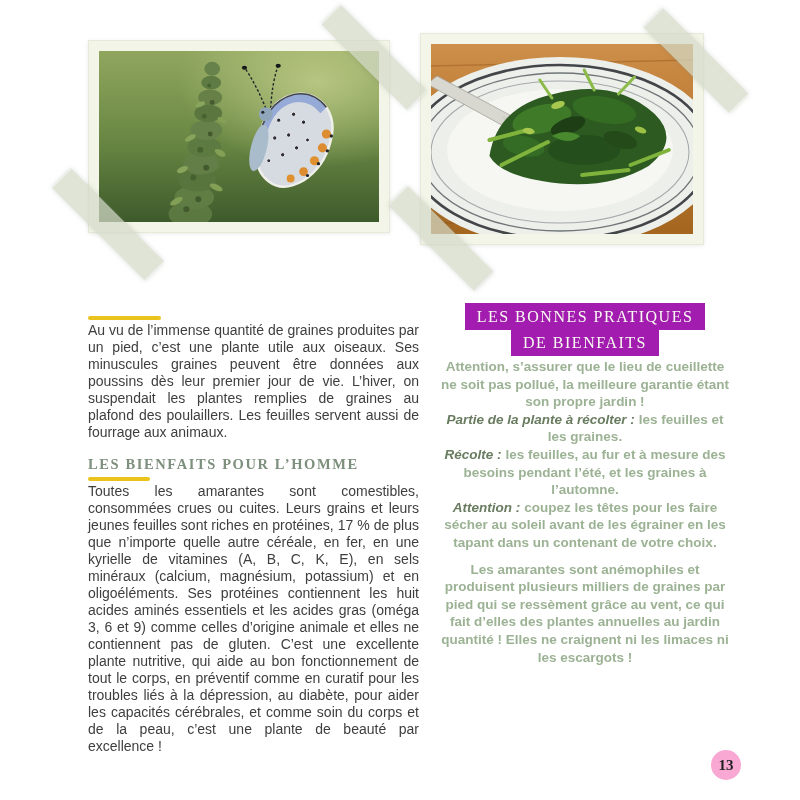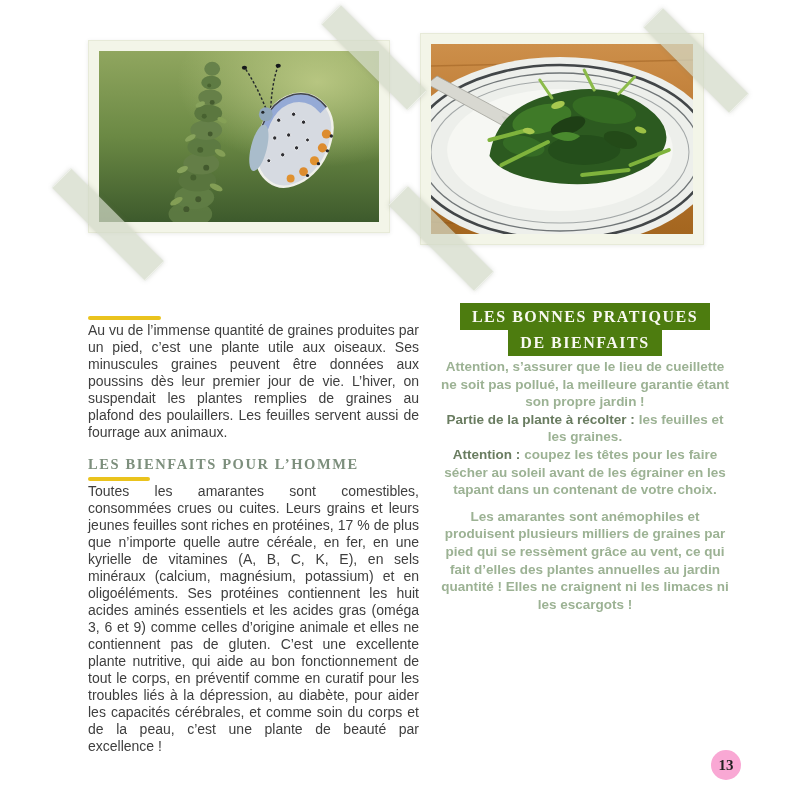--- a/index.html
+++ b/index.html
@@ -51,29 +51,29 @@
   .p-homme { top:483px; }
 
   
   .col-right {
     position:absolute; left:437px; top:303px; width:296px;
     text-align:center; font-weight:bold; color:#9cb294;
     font-size:13.5px; line-height:17.6px;
   }
   .badge-stack { line-height:0; }
   .badge {
-    display:inline-block; background:#4d7c0f; color:#f8f9f1;
-    font-family:"Liberation Serif", serif; font-weight:bold;
+    display:inline-block; background:#a21caf; color:#f8f9f1;
+    font-family:"Liberation Serif", serif; font-weight:normal;
     font-size:16px; letter-spacing:1.5px; line-height:1;
     padding:6px 12px 5px; white-space:nowrap;
   }
   .badge-line2 { margin-top:-1px; }
   .col-right p.intro { margin-top:2px; }
   .col-right p.item { margin:0; }
-  .col-right .label { color:#697c60; margin-right:4px; }
+  .col-right .label { color:#697c60; margin-right:4px;font-style:italic; }
   .badge-know-wrap { margin-top:29px; line-height:0; }
   .col-right p.know { margin-top:9px; }
 
   
   .page-num {
     position:absolute; left:711px; top:750px; width:30px; height:30px;
     background:#f9a8d4; border-radius:50%;
     display:flex; align-items:center; justify-content:center;
     font-family:"Liberation Serif", serif; font-weight:bold;
     font-size:15px; color:#1f1f1f;
@@ -239,20 +239,21 @@
   <div class="underline u-homme"></div>
   <p class="body-text p-homme">Toutes les amarantes sont comestibles, consommées crues ou cuites. Leurs grains et leurs jeunes feuilles sont riches en protéines, 17 % de plus que n’importe quelle autre céréale, en fer, en une kyrielle de vitamines (A, B, C, K, E), en sels minéraux (calcium, magnésium, potassium) et en oligoéléments. Ses protéines contiennent les huit acides aminés essentiels et les acides gras (oméga 3, 6 et 9) comme celles d’origine animale et elles ne contiennent pas de gluten. C’est une excellente plante nutritive, qui aide au bon fonctionnement de tout le corps, en préventif comme en curatif pour les troubles liés à la dépression, au diabète, pour aider les capacités cérébrales, et comme soin du corps et de la peau, c’est une plante de beauté par excellence !</p>
 
   <div class="col-right">
     <div class="badge-stack">
       <span class="badge">LES BONNES PRATIQUES</span><br>
       <span class="badge badge-line2">DE BIENFAITS</span>
     </div>
     <p class="intro">Attention, s’assurer que le lieu de cueillette ne soit pas pollué, la meilleure garantie étant son propre jardin !</p>
     <p class="item"><span class="label">Partie de la plante à récolter :</span><span>les feuilles et les graines.</span></p>
+    <p class="item"><span class="label">Récolte :</span><span>les feuilles, au fur et à mesure des besoins pendant l’été, et les graines à l’automne.</span></p>
     <p class="item"><span class="label">Attention :</span><span>coupez les têtes pour les faire sécher au soleil avant de les égrainer en les tapant dans un contenant de votre choix.</span></p>
 
     <p class="know">Les amarantes sont anémophiles et produisent plusieurs milliers de graines par pied qui se ressèment grâce au vent, ce qui fait d’elles des plantes annuelles au jardin quantité ! Elles ne craignent ni les limaces ni les escargots !</p>
   </div>
 
   <div class="page-num">
     <span>13</span>
   </div>
 
 </div>

